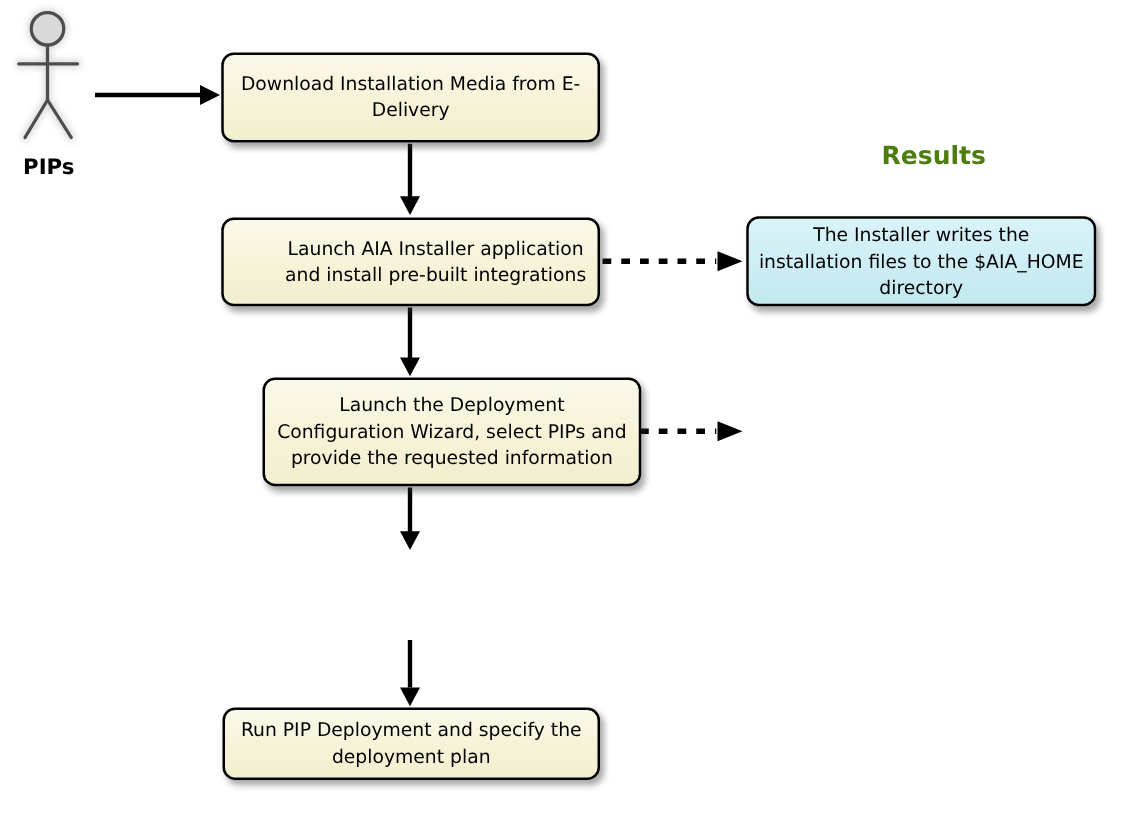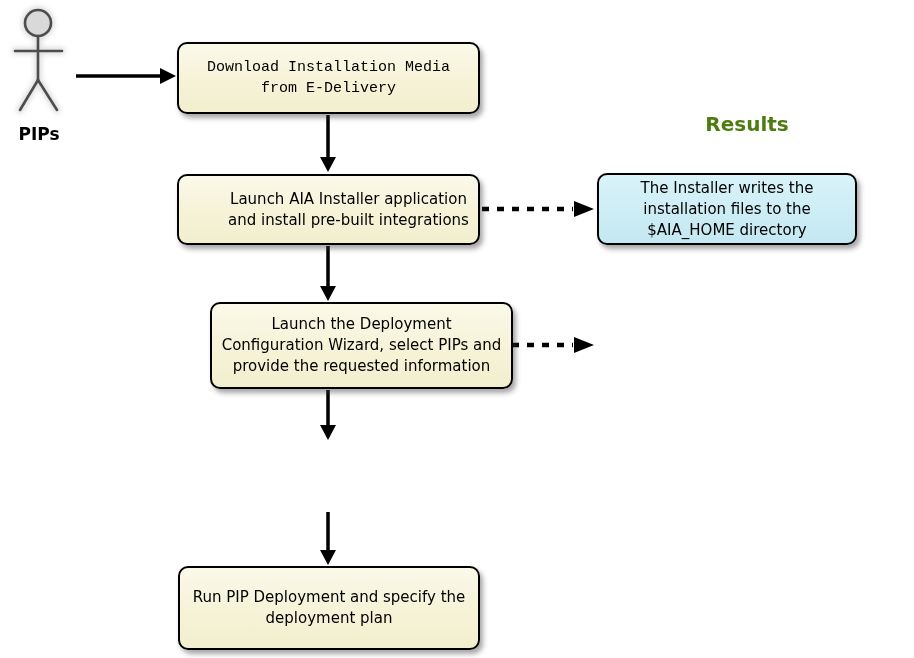--- a/index.html
+++ b/index.html
@@ -35,26 +35,26 @@
     line-height: 21px;
     color: #000000;
     padding: 4px 8px;
   }
   .flow-box {
     background: linear-gradient(180deg, #fbf9e9 0%, #f5f2d6 60%, #f2efd0 100%);
   }
   .result-box {
     background: linear-gradient(180deg, #d9f3f9 0%, #cdedf5 55%, #c3e8f1 100%);
   }
-  .step1 { left: 177px; top: 42px;  width: 303px; height: 72px; font-family: Liberation Mono, monospace; }
+  .step1 { left: 177px; top: 42px;  width: 303px; height: 72px; }
   .step2 { left: 177px; top: 174px; width: 303px; height: 71px; padding-left: 48px; }
   .step3 { left: 177px; top: 302px; width: 303px; height: 87px; margin-left: 33px; }
   .step4 { left: 177px; top: 441px; width: 303px; height: 70px; }
-  .step5 { left: 178px; top: 566px; width: 302px; height: 84px; }
-  .result1 { left: 597px; top: 173px; width: 260px; height: 72px; }
+  .step5 { left: 178px; top: 566px; width: 302px; height: 58px; }
+  .result1 { left: 597px; top: 173px; width: 280px; height: 72px; }
   .result2 { left: 597px; top: 298px; width: 300px; height: 94px; }
   .actor-label {
     position: absolute;
     left: 8px; top: 124px; width: 62px;
     text-align: center;
     font-weight: bold;
     font-size: 17px;
     color: #000000;
   }
   .results-heading {

